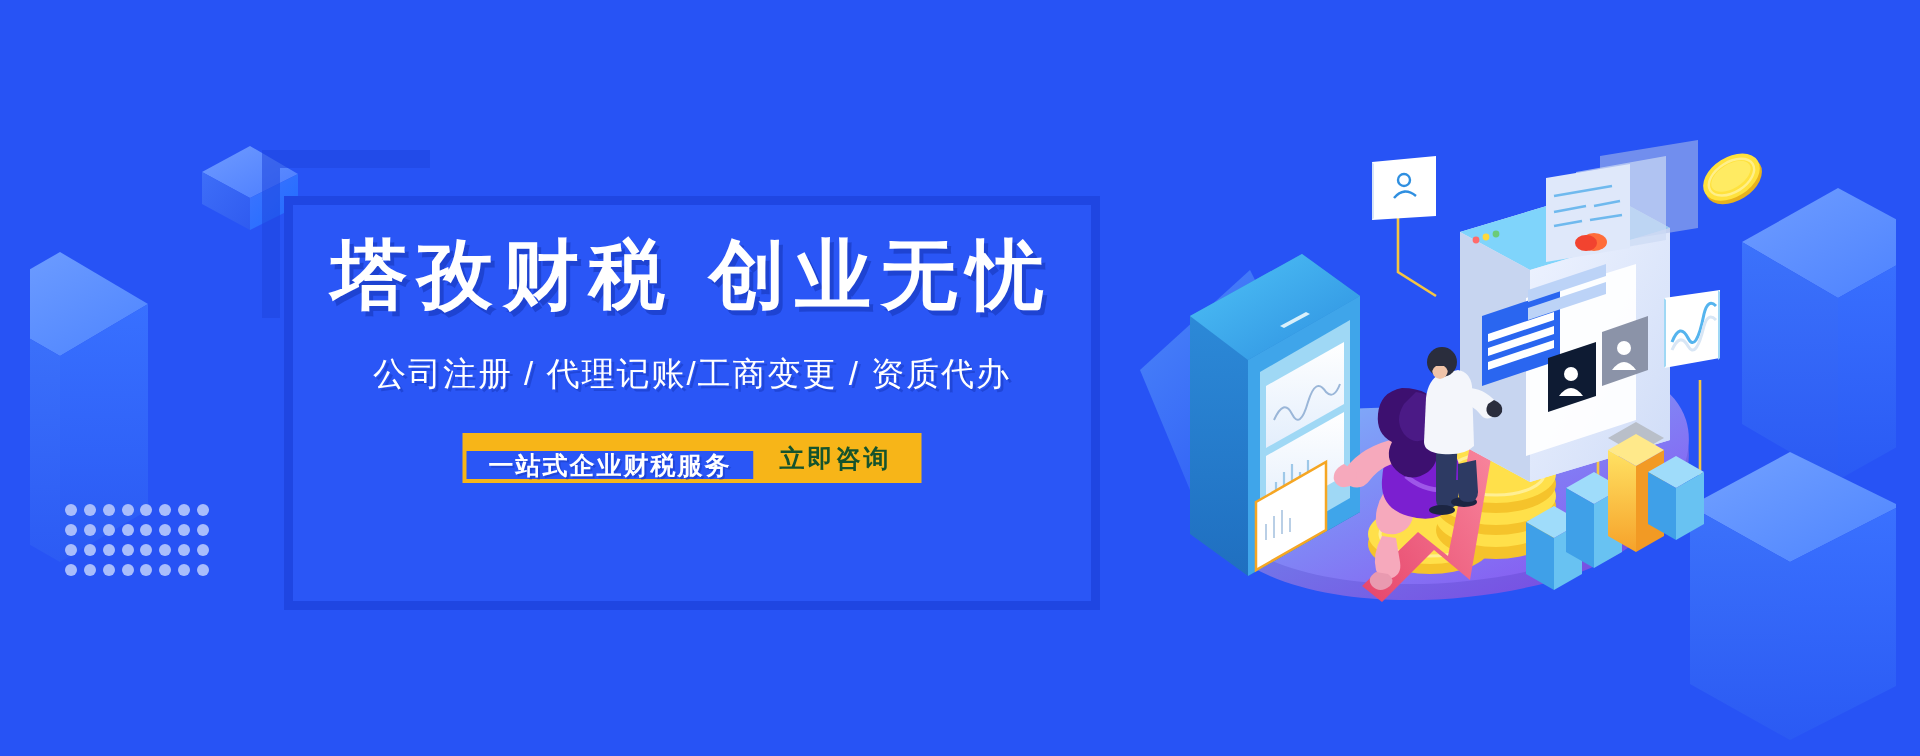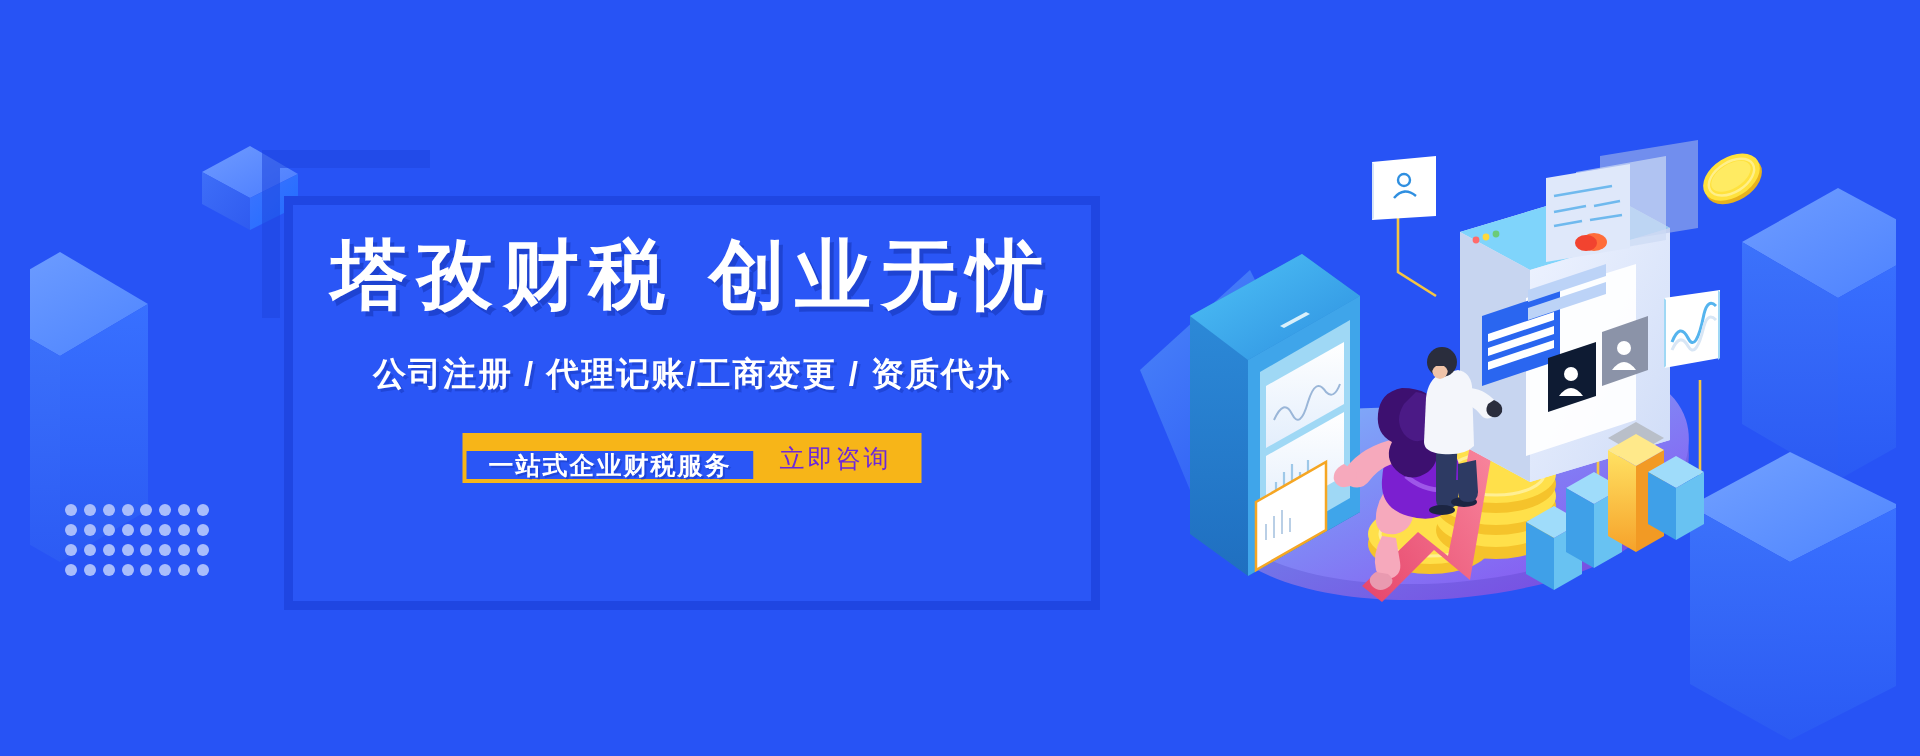--- a/index.html
+++ b/index.html
@@ -56,21 +56,21 @@
     text-shadow:4px 5px 0 rgba(20,52,180,.55);
     white-space:nowrap;
   }
   #headline .gap{display:inline-block;width:34px;}
 
   #subline{
     position:absolute;left:0;right:0;top:152px;
     text-align:center;
     color:#ffffff;
     font-size:33px;
-    font-weight:700;
+    font-weight:400;
     letter-spacing:2px;
     line-height:1;
     text-shadow:3px 3px 0 rgba(20,52,180,.45);
     white-space:nowrap;
   }
 
   
   #cta{
     position:absolute;left:50%;top:228px;transform:translateX(-50%);
     display:flex;align-items:stretch;
@@ -84,22 +84,22 @@
     color:#ffffff;
     font-size:25px;font-weight:700;letter-spacing:2px;
     display:flex;align-items:center;justify-content:center;
     padding:0 22px;
     text-shadow:2px 2px 0 rgba(20,52,180,.45);
     white-space:nowrap;
     margin-top:14px;
   }
   #cta-right{
     background:#f7b518;
-    color:#6d28d9;
-    font-size:25px;font-weight:400;letter-spacing:3px;
+    color:#14532d;
+    font-size:25px;font-weight:700;letter-spacing:3px;
     display:flex;align-items:center;justify-content:center;
     padding:0 26px;
     white-space:nowrap;
   }
 
   
   .coin-cta{left:1000px;top:460px;width:66px;height:66px;}
   .coin-topright{left:1694px;top:140px;width:76px;height:76px;}
 
   

